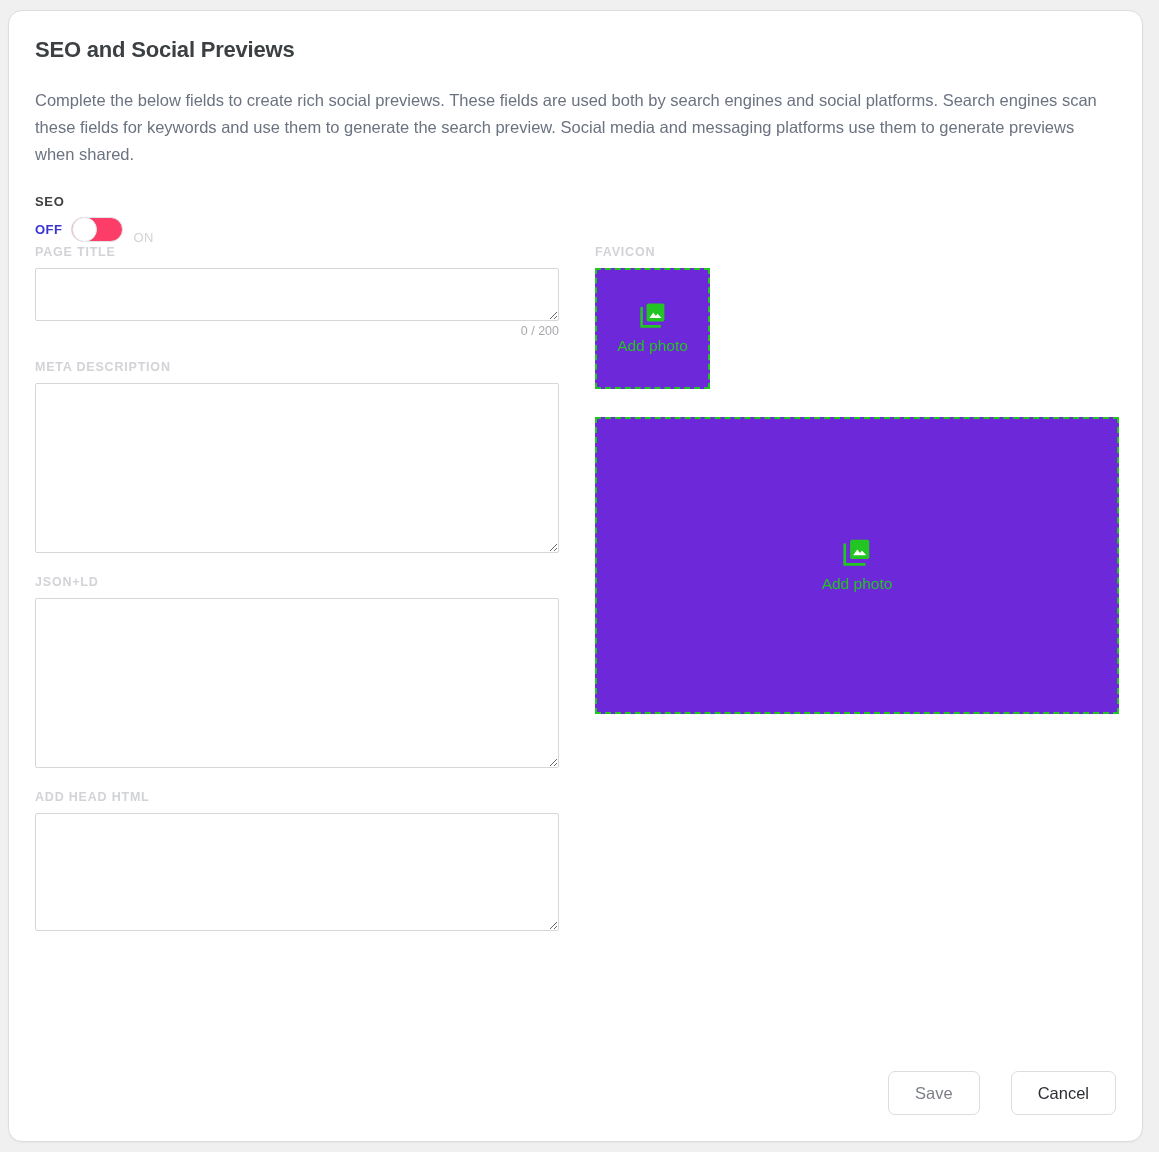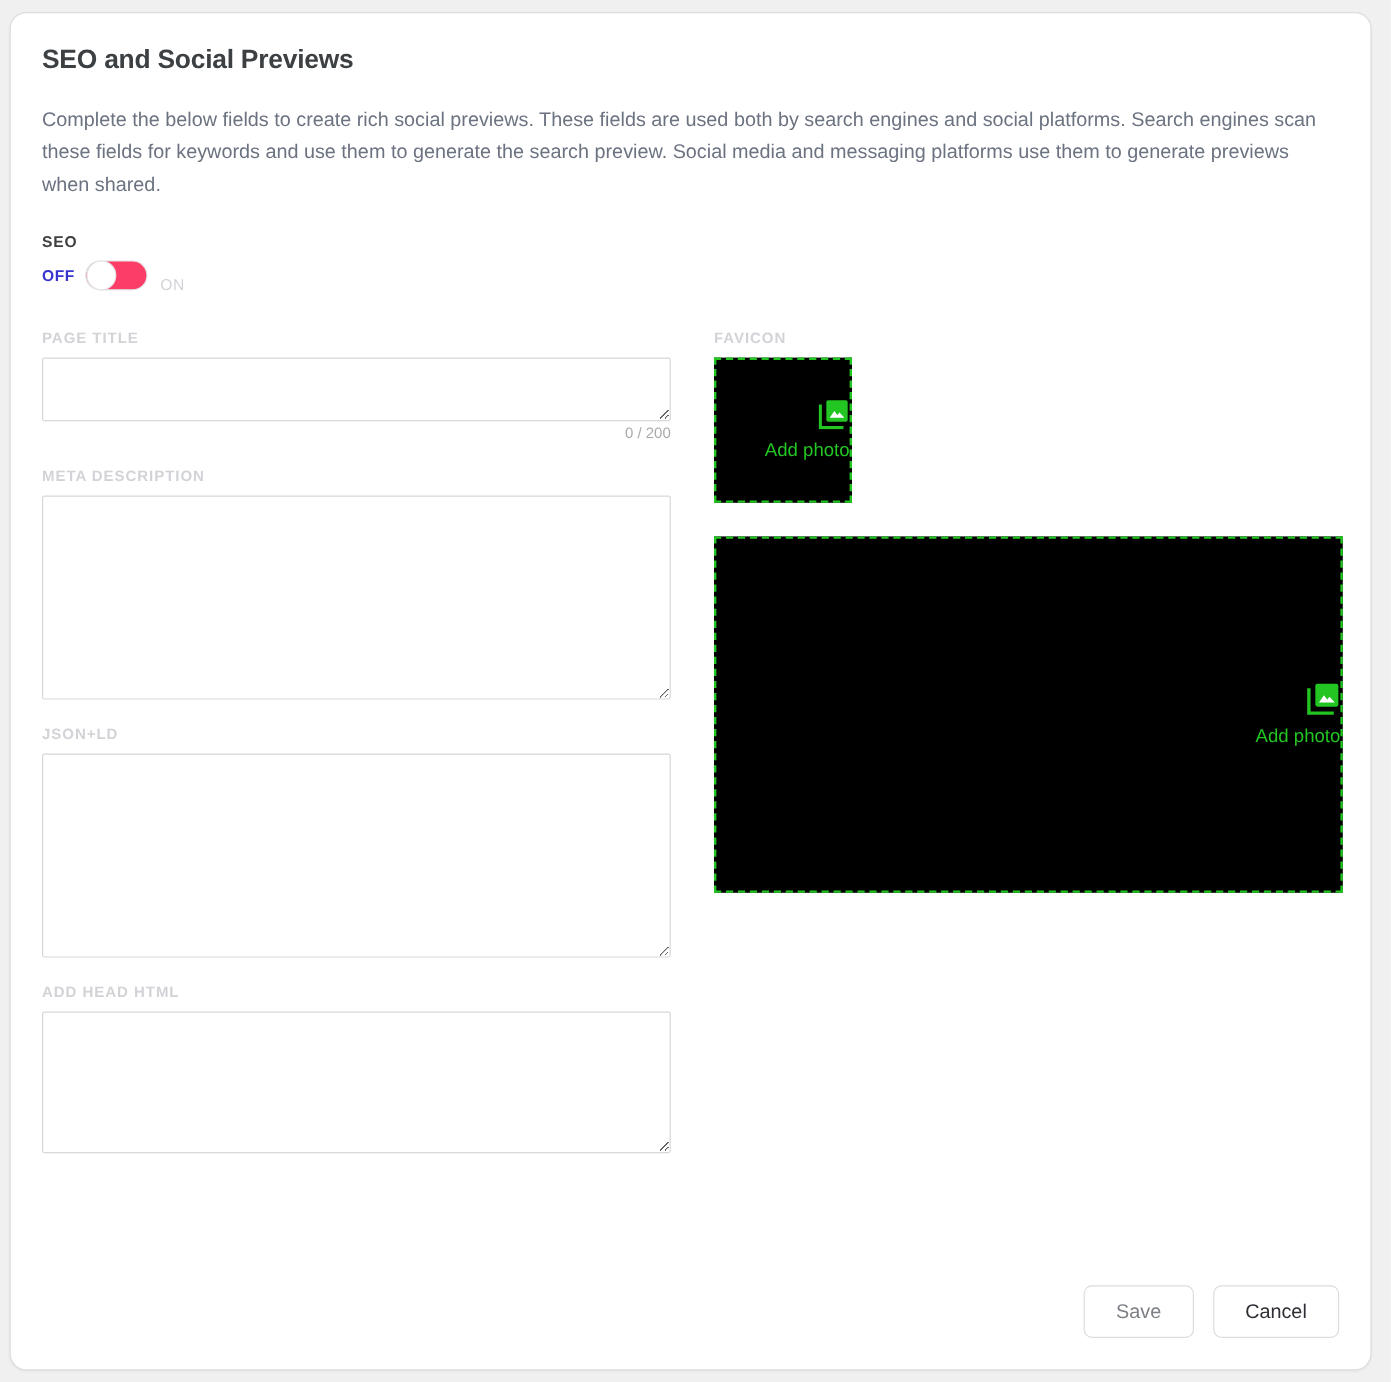--- a/index.html
+++ b/index.html
@@ -98,21 +98,20 @@
     width: 25px;
     height: 25px;
     border-radius: 50%;
     background: #ffffff;
     border: 1px solid #e3e4e8;
   }
 
   
   .columns {
     display: flex;
-    margin-top: 30px;
   }
   .col-left {
     width: 525px;
     flex: none;
   }
   .col-right {
     margin-left: 35px;
     flex: 1;
   }
 
@@ -155,24 +154,24 @@
     text-align: right;
     width: 524px;
     font-size: 12.5px;
     color: #a8a9ad;
     margin-top: 3px;
   }
 
   
   .uploader {
     border: 2px dashed #22c522;
-    background: #000000;
+    background: #6d28d9;
     display: flex;
     flex-direction: column;
-    align-items: flex-end;
+    align-items: center;
     justify-content: center;
     cursor: pointer;
   }
   .uploader-favicon {
     width: 115px;
     height: 121px;
   }
   .uploader-preview {
     width: 524px;
     height: 297px;
@@ -185,21 +184,21 @@
   .uploader .photo-icon {
     line-height: 0;
   }
 
   
   .footer {
     position: absolute;
     right: 26px;
     bottom: 26px;
     display: flex;
-    gap: 16px;
+    gap: 31px;
   }
   .btn {
     font-family: "Liberation Sans", sans-serif;
     font-size: 16.5px;
     background: #ffffff;
     border: 1px solid #dcdde1;
     border-radius: 7px;
     padding: 13px 26px;
     cursor: pointer;
     line-height: 1;

